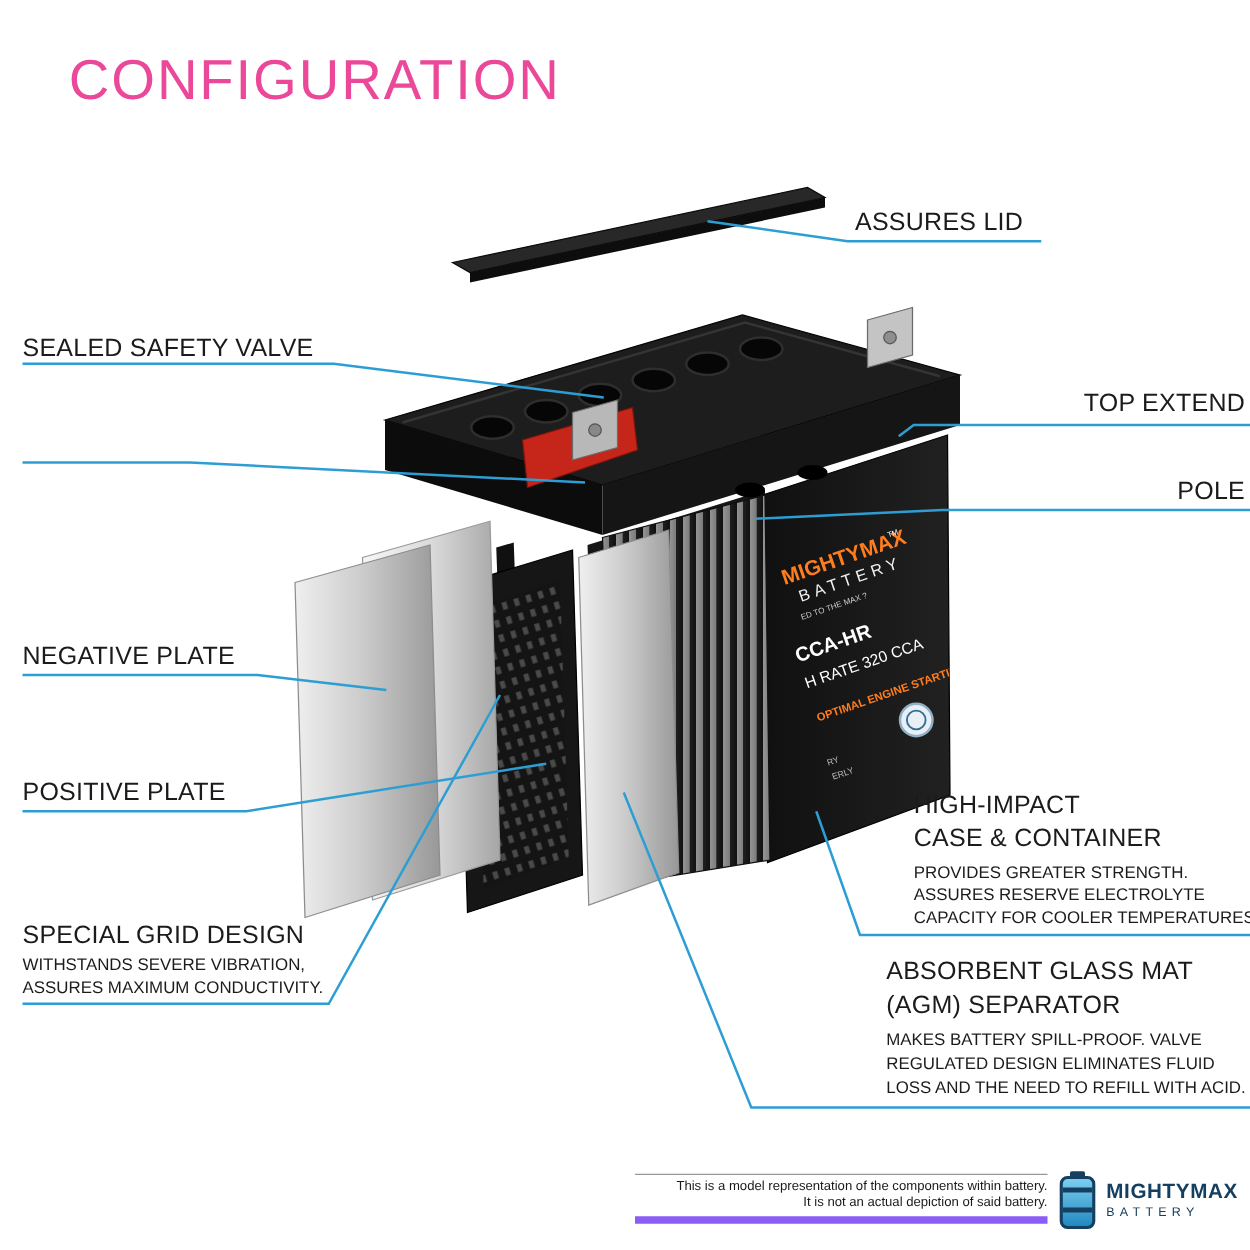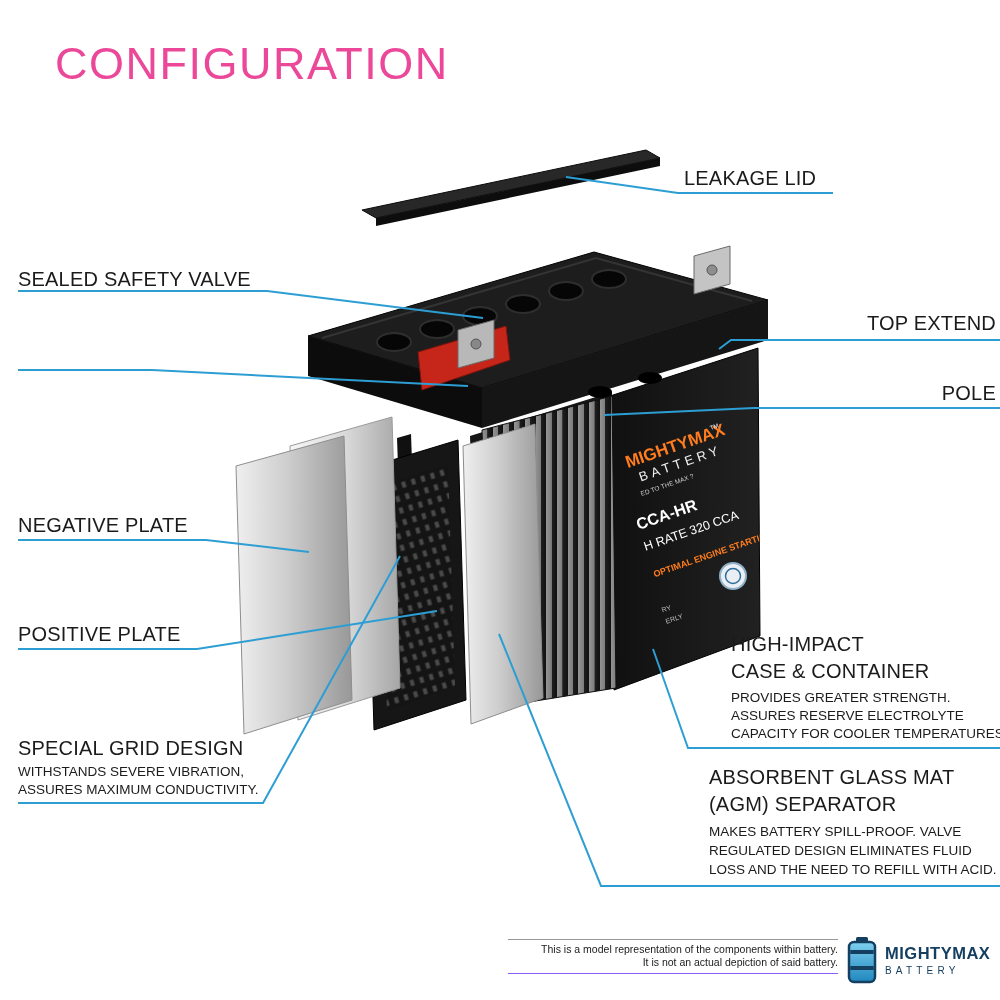--- a/index.html
+++ b/index.html
@@ -9,21 +9,21 @@
   .diagram-svg { position:absolute; left:0; top:0; width:1000px; height:1000px; }
   .title { position:absolute; left:55px; top:38px; font-size:45px; font-weight:300; letter-spacing:1.5px; color:#ec4899; }
   .callout { position:absolute; color:#1b1b1b; }
   .callout .h { font-size:20px; line-height:21px; white-space:nowrap; letter-spacing:0.2px; }
   .callout .h.tall { line-height:27px; }
   .callout .subs { margin-top:4px; }
   .callout .s { font-size:13.5px; line-height:18px; white-space:nowrap; }
   .callout .s.lh19 { line-height:19px; }
   .callout.right-align { text-align:right; }
   .disclaimer { position:absolute; left:508px; top:939px; width:330px; border-top:1px solid #979797;
-                border-bottom:1px solid #8b5cf6; padding:3px 0 4px 0; text-align:right;
+                border-bottom:6px solid #8b5cf6; padding:3px 0 4px 0; text-align:right;
                 font-size:10.5px; line-height:13px; color:#1a1a1a; }
   .disclaimer div { white-space:nowrap; }
   .logo { position:absolute; left:846px; top:936px; display:flex; align-items:center; gap:7px; }
   .logo-text .brand { font-size:16.5px; font-weight:bold; color:#143f60; letter-spacing:0.5px; white-space:nowrap; }
   .logo-text .brand-sub { font-size:10px; letter-spacing:4.2px; color:#143f60; margin-top:2px; white-space:nowrap; }
 </style>
 </head>
 <body>
 
 <div class="page">
@@ -130,21 +130,21 @@
       <path d="M18,649 L197,649 L437,611"></path>
       <path d="M18,803 L263,803 L400,556"></path>
       <path d="M1000,748 L688,748 L653,649"></path>
       <path d="M1000,886 L601,886 L499,634"></path>
     </g>
   </svg>
 
   <div class="title">CONFIGURATION</div>
 
   <div class="callout" style="left:684px; top:168px;">
-    <div class="h">LEAKAGE LID</div>
+    <div class="h">ASSURES LID</div>
   </div>
 
   <div class="callout" style="left:18px; top:269px;">
     <div class="h">SEALED SAFETY VALVE</div>
   </div>
 
 
   <div class="callout right-align" style="right:4px; top:313px;">
     <div class="h">TOP EXTEND</div>
   </div>

